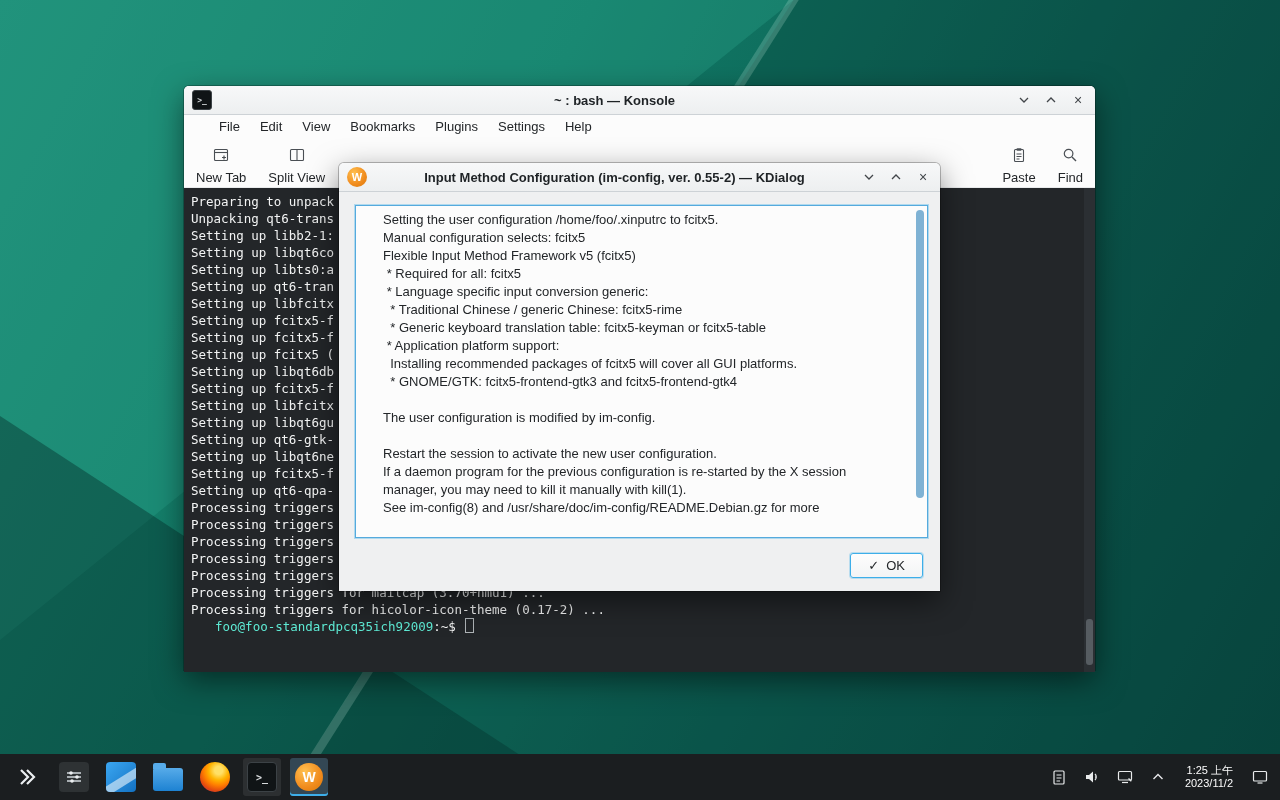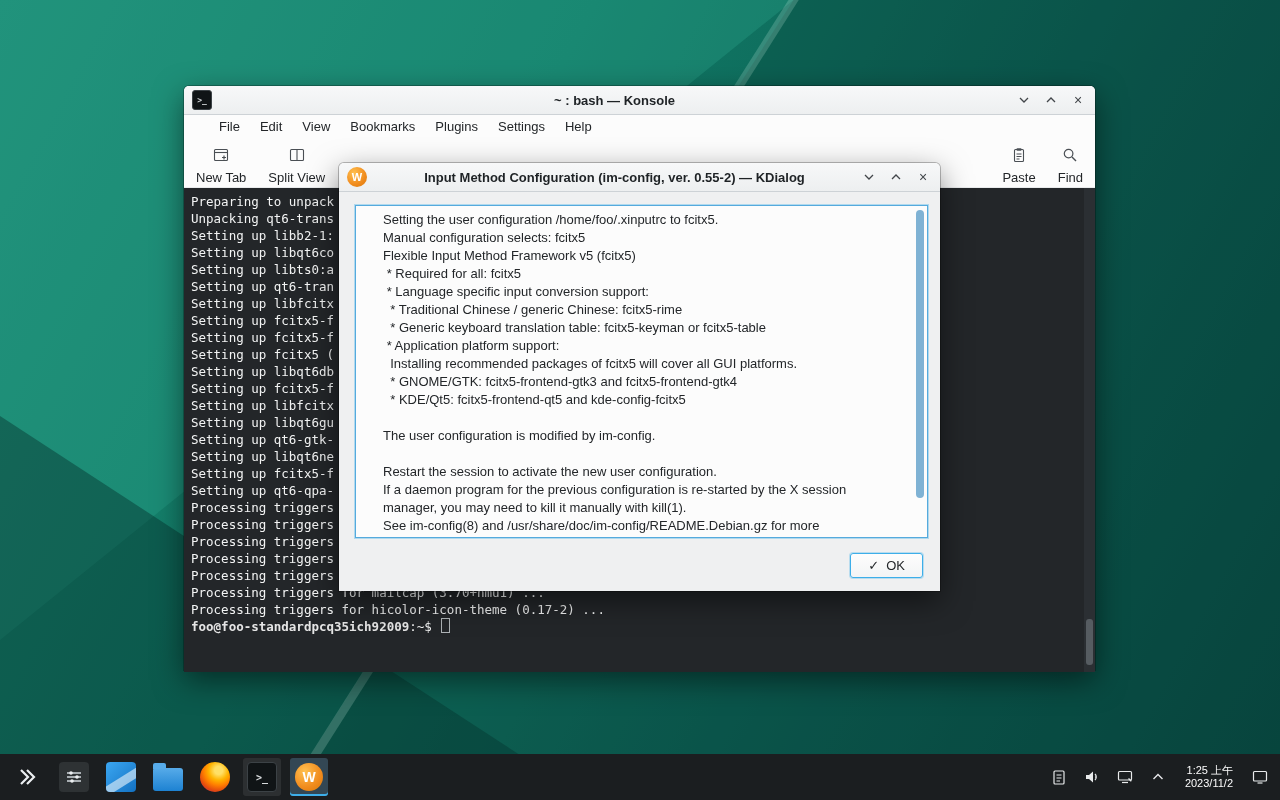--- a/index.html
+++ b/index.html
@@ -28,21 +28,21 @@
   .menubar{display:flex;align-items:flex-start;height:30px;background:#fcfcfc;padding:0 25px;font-size:13px;color:#232629;}
   .menu-item{padding:4px 10px;border-radius:3px;cursor:pointer;}
   .toolbar{display:flex;align-items:center;height:42px;background:#fcfcfc;padding:0 12px;gap:22px;
     border-bottom:1px solid #e9ebec;font-size:13px;color:#232629;}
   .tool-btn{display:flex;align-items:center;gap:7px;cursor:pointer;flex-direction:column;}
   .tool-spacer{flex:1;}
   .terminal{position:relative;background:#232629;height:484px;box-sizing:border-box;
     font-family:"DejaVu Sans Mono",monospace;font-size:12.5px;color:#f2f3f3;padding:5px 14px 0 7px;overflow:hidden;}
   .tline{height:17px;line-height:17px;white-space:pre;}
   .prompt-line{height:17px;line-height:17px;white-space:pre;}
-  .prompt-host{color:#e5e5e5;font-weight:bold;}
+  .prompt-host{color:#5eead4;font-weight:normal;margin-left:24px;}
   .cursor{display:inline-block;width:7px;height:13px;border:1px solid #aeb3b6;margin-left:2px;vertical-align:-2px;}
   .term-scroll{position:absolute;top:0;right:0;bottom:0;width:11px;background:#2b2f33;}
   .term-thumb{position:absolute;right:2px;bottom:7px;width:7px;height:46px;border-radius:3px;background:#565c61;}
 
   
   .kdialog{left:339px;top:163px;width:601px;height:428px;background:#eff0f1;z-index:6;display:flex;flex-direction:column;}
   .w-badge{width:20px;height:20px;border-radius:50%;background:radial-gradient(circle at 35% 30%,#ffc050,#f08b1d 60%,#d97706);
     color:#fff;font-size:11px;font-weight:bold;display:flex;align-items:center;justify-content:center;z-index:2;}
   .dlg-body{flex:1;padding:13px 12px 0 16px;}
   .text-frame{position:relative;height:333px;box-sizing:border-box;background:#fcfcfc;
@@ -208,27 +208,26 @@
     </span>
   </div>
 
   <div class="dlg-body">
     <div class="text-frame">
       <div>
           <div class="dline">Setting the user configuration /home/foo/.xinputrc to fcitx5.</div>
           <div class="dline">Manual configuration selects: fcitx5</div>
           <div class="dline">Flexible Input Method Framework v5 (fcitx5)</div>
           <div class="dline"> * Required for all: fcitx5</div>
-          <div class="dline"> * Language specific input conversion support:</div>
+          <div class="dline"> * Language specific input conversion generic:</div>
           <div class="dline">  * Traditional Chinese / generic Chinese: fcitx5-rime</div>
           <div class="dline">  * Generic keyboard translation table: fcitx5-keyman or fcitx5-table</div>
           <div class="dline"> * Application platform support:</div>
           <div class="dline">  Installing recommended packages of fcitx5 will cover all GUI platforms.</div>
           <div class="dline">  * GNOME/GTK: fcitx5-frontend-gtk3 and fcitx5-frontend-gtk4</div>
-          <div class="dline">  * KDE/Qt5: fcitx5-frontend-qt5 and kde-config-fcitx5</div>
           <div class="dline"></div>
           <div class="dline">The user configuration is modified by im-config.</div>
           <div class="dline"></div>
           <div class="dline">Restart the session to activate the new user configuration.</div>
           <div class="dline">If a daemon program for the previous configuration is re-started by the X session</div>
           <div class="dline">manager, you may need to kill it manually with kill(1).</div>
           <div class="dline">See im-config(8) and /usr/share/doc/im-config/README.Debian.gz for more</div>
         </div>
       <div class="frame-scroll">
         <div class="frame-thumb"></div>

